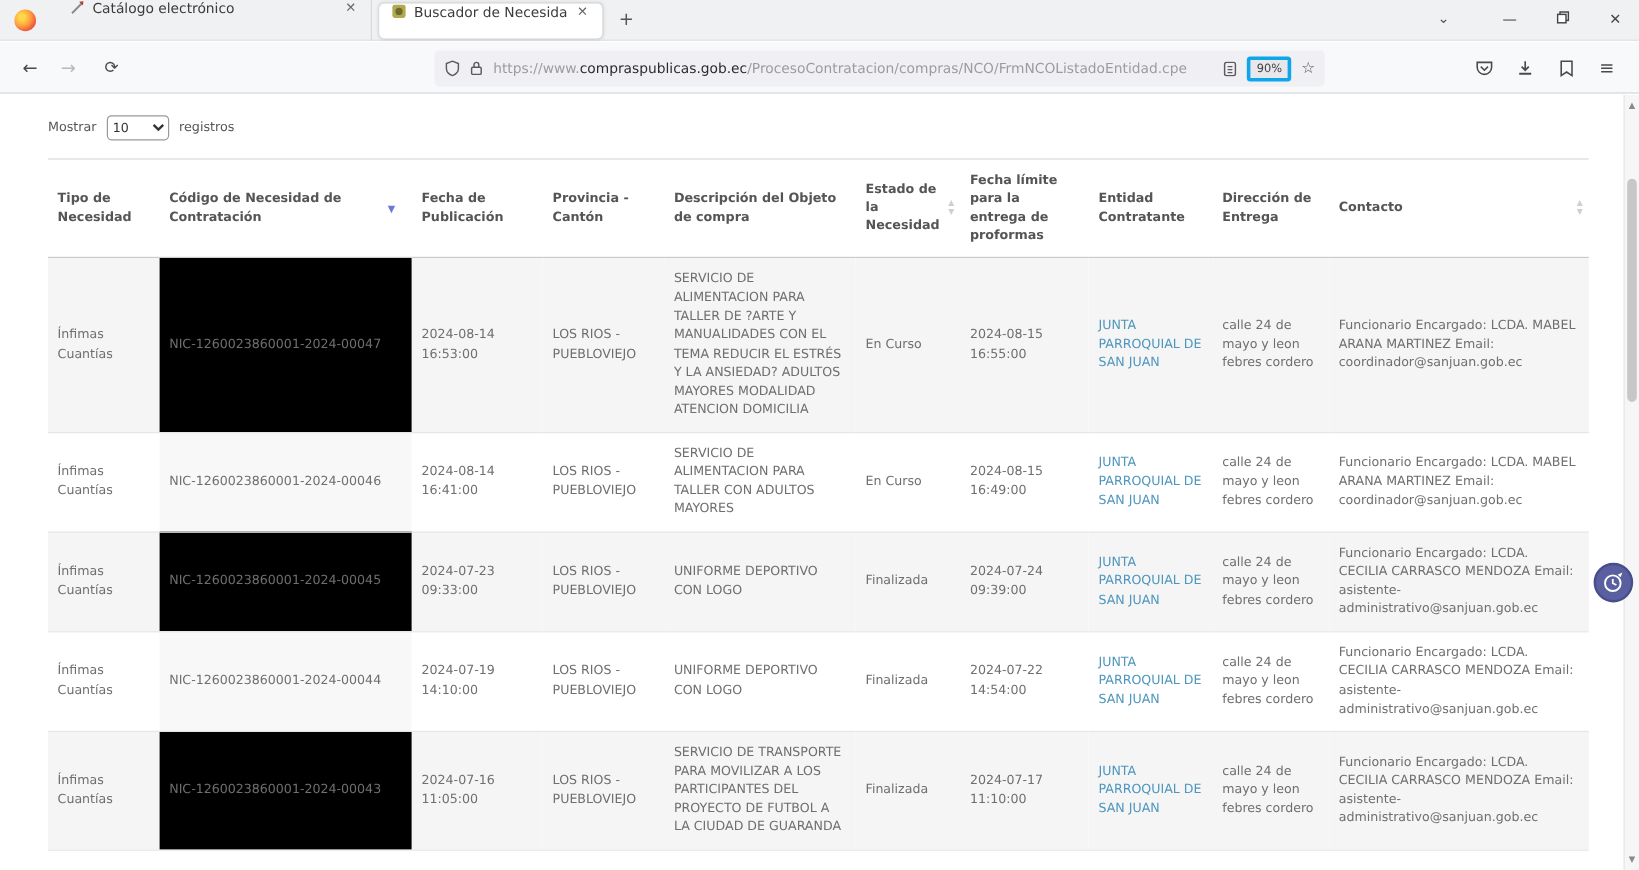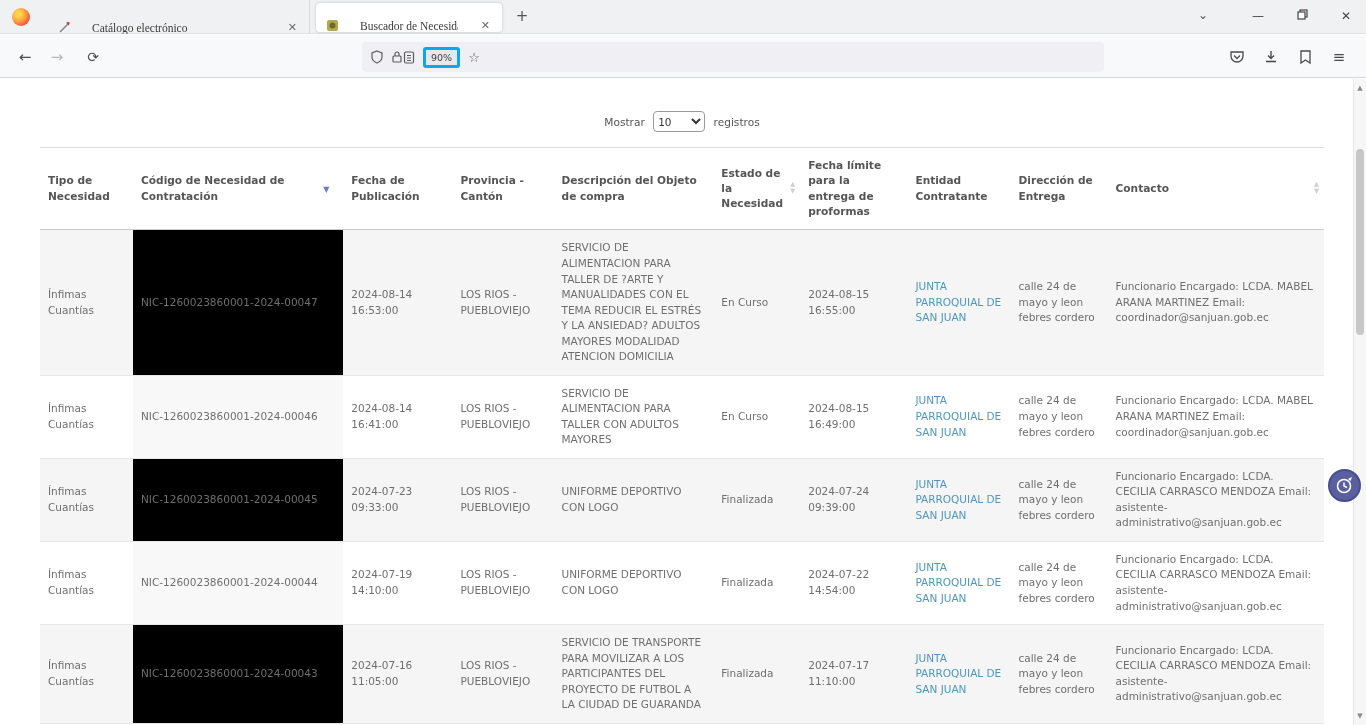--- a/index.html
+++ b/index.html
@@ -4,22 +4,22 @@
 <style>
   * { box-sizing: border-box; margin: 0; padding: 0; }
   html,body { width:1366px; height:725px; overflow:hidden; background:#fff;
     font-family:"DejaVu Sans","Liberation Sans",sans-serif; }
 
   
   .tabbar { position:absolute; top:0; left:0; width:1366px; height:34px;
     background:#f0f1f3; border-bottom:1px solid #e0e0e3; }
   .fx-logo { position:absolute; left:12px; top:8px; width:18px; height:18px; border-radius:50%;
     background:radial-gradient(circle at 35% 35%, #ffd54a 15%, #ff9e3d 45%, #e8443e 80%, #b5306f 100%); }
-  .tab { position:absolute; top:0; height:34px; display:flex; align-items:flex-end; gap:21px;
-    padding:0 10px; font-size:11.5px; color:#3b3b3b;font-family:Liberation Serif, serif; }
+  .tab { position:absolute; top:0; height:34px; display:flex; align-items:flex-start; gap:6px;
+    padding:0 10px; font-size:11.5px; color:#3b3b3b; }
   .tab.inactive { left:48px; width:262px; border-right:1px solid #d9d9dc; }
   .tab.active { left:316px; width:186px; top:3px; height:29px; background:#fff;
     border-radius:4px; box-shadow:0 0 3px rgba(0,0,0,.22); }
   .tab-title { flex:1; white-space:nowrap; overflow:hidden; }
   .tab-close { font-size:11px; color:#6a6a6a; padding:0 2px; }
   .tab-ico { width:13px; height:13px; flex:0 0 13px; }
   .newtab { position:absolute; left:512px; top:7px; width:20px; height:20px; text-align:center;
     line-height:19px; font-size:15px; color:#555; }
   .tab-chevron { position:absolute; left:1198px; top:8px; font-size:12px; color:#555; }
   .win-btn { position:absolute; top:0; width:40px; height:32px; text-align:center; line-height:32px;
@@ -46,21 +46,21 @@
 
   
   .content { position:absolute; top:79px; left:0; width:1366px; height:646px; background:#fff;
     overflow:hidden; }
   .page-inner { padding:0 42px 0 40px; }
 
   .banner { margin-top:21px; background:#cdeaf2; border-radius:4px; padding:9px 14px;
     font-size:10.8px; color:#2e7386; letter-spacing:.1px; }
   .banner b { margin-right:4px; }
 
-  .controls { margin-top:32px; display:flex; justify-content:center; align-items:center;
+  .controls { margin-top:17px; display:flex; justify-content:flex-start; align-items:center;
     font-size:10.6px; color:#555; }
   .len-select { margin:0 5px; font-size:10.5px; color:#333; border:1px solid #999; border-radius:4px;
     height:21px; width:52px; background:#fff; font-family:inherit; }
   .filter-box { display:flex; align-items:center; }
   .filter-box label { margin-right:7px; }
   .filter-input { width:188px; height:23px; border:1px solid #b9b9b9; border-radius:3px; background:#fff; }
 
   table.nco { margin-top:15px; width:100%; border-collapse:collapse; table-layout:fixed; }
   th { font-size:10.6px; font-weight:bold; color:#555; text-align:left; vertical-align:middle;
     padding:10px 8px; border-top:1px solid #dadada; border-bottom:1px solid #cbcbcb; position:relative;
@@ -130,20 +130,21 @@
   <div class="nav-ico nav-reload">⟳</div>
 
   <div class="urlbar">
     <svg width="14" height="14" viewBox="0 0 14 14">
       <path d="M7 1 L12 3 V7 C12 10 9.5 12 7 13 C4.5 12 2 10 2 7 V3 Z" fill="none" stroke="#5a5a5f" stroke-width="1.2"></path>
     </svg>
     <svg width="12" height="14" viewBox="0 0 12 14" style="margin-left:7px">
       <rect x="2" y="6" width="8" height="6" rx="1" fill="none" stroke="#5a5a5f" stroke-width="1.2"></rect>
       <path d="M4 6 V4 a2 2 0 0 1 4 0 V6" fill="none" stroke="#5a5a5f" stroke-width="1.2"></path>
     </svg>
+    <span class="url-text"><span>https://www.</span><span class="url-domain">compraspublicas.gob.ec</span><span>/ProcesoContratacion/compras/NCO/FrmNCOListadoEntidad.cpe</span></span>
     <svg width="12" height="13" viewBox="0 0 12 13">
       <rect x="1.5" y="1" width="9" height="11" rx="1.5" fill="none" stroke="#5a5a5f" stroke-width="1.2"></rect>
       <path d="M4 4.5 h4 M4 7 h4 M4 9.5 h4" stroke="#5a5a5f" stroke-width="1.1"></path>
     </svg>
     <span class="zoom-pill">90%</span>
     <span class="url-star">☆</span>
   </div>
 
   <div class="tb-right tb-pocket">
     <svg width="16" height="16" viewBox="0 0 16 16">

